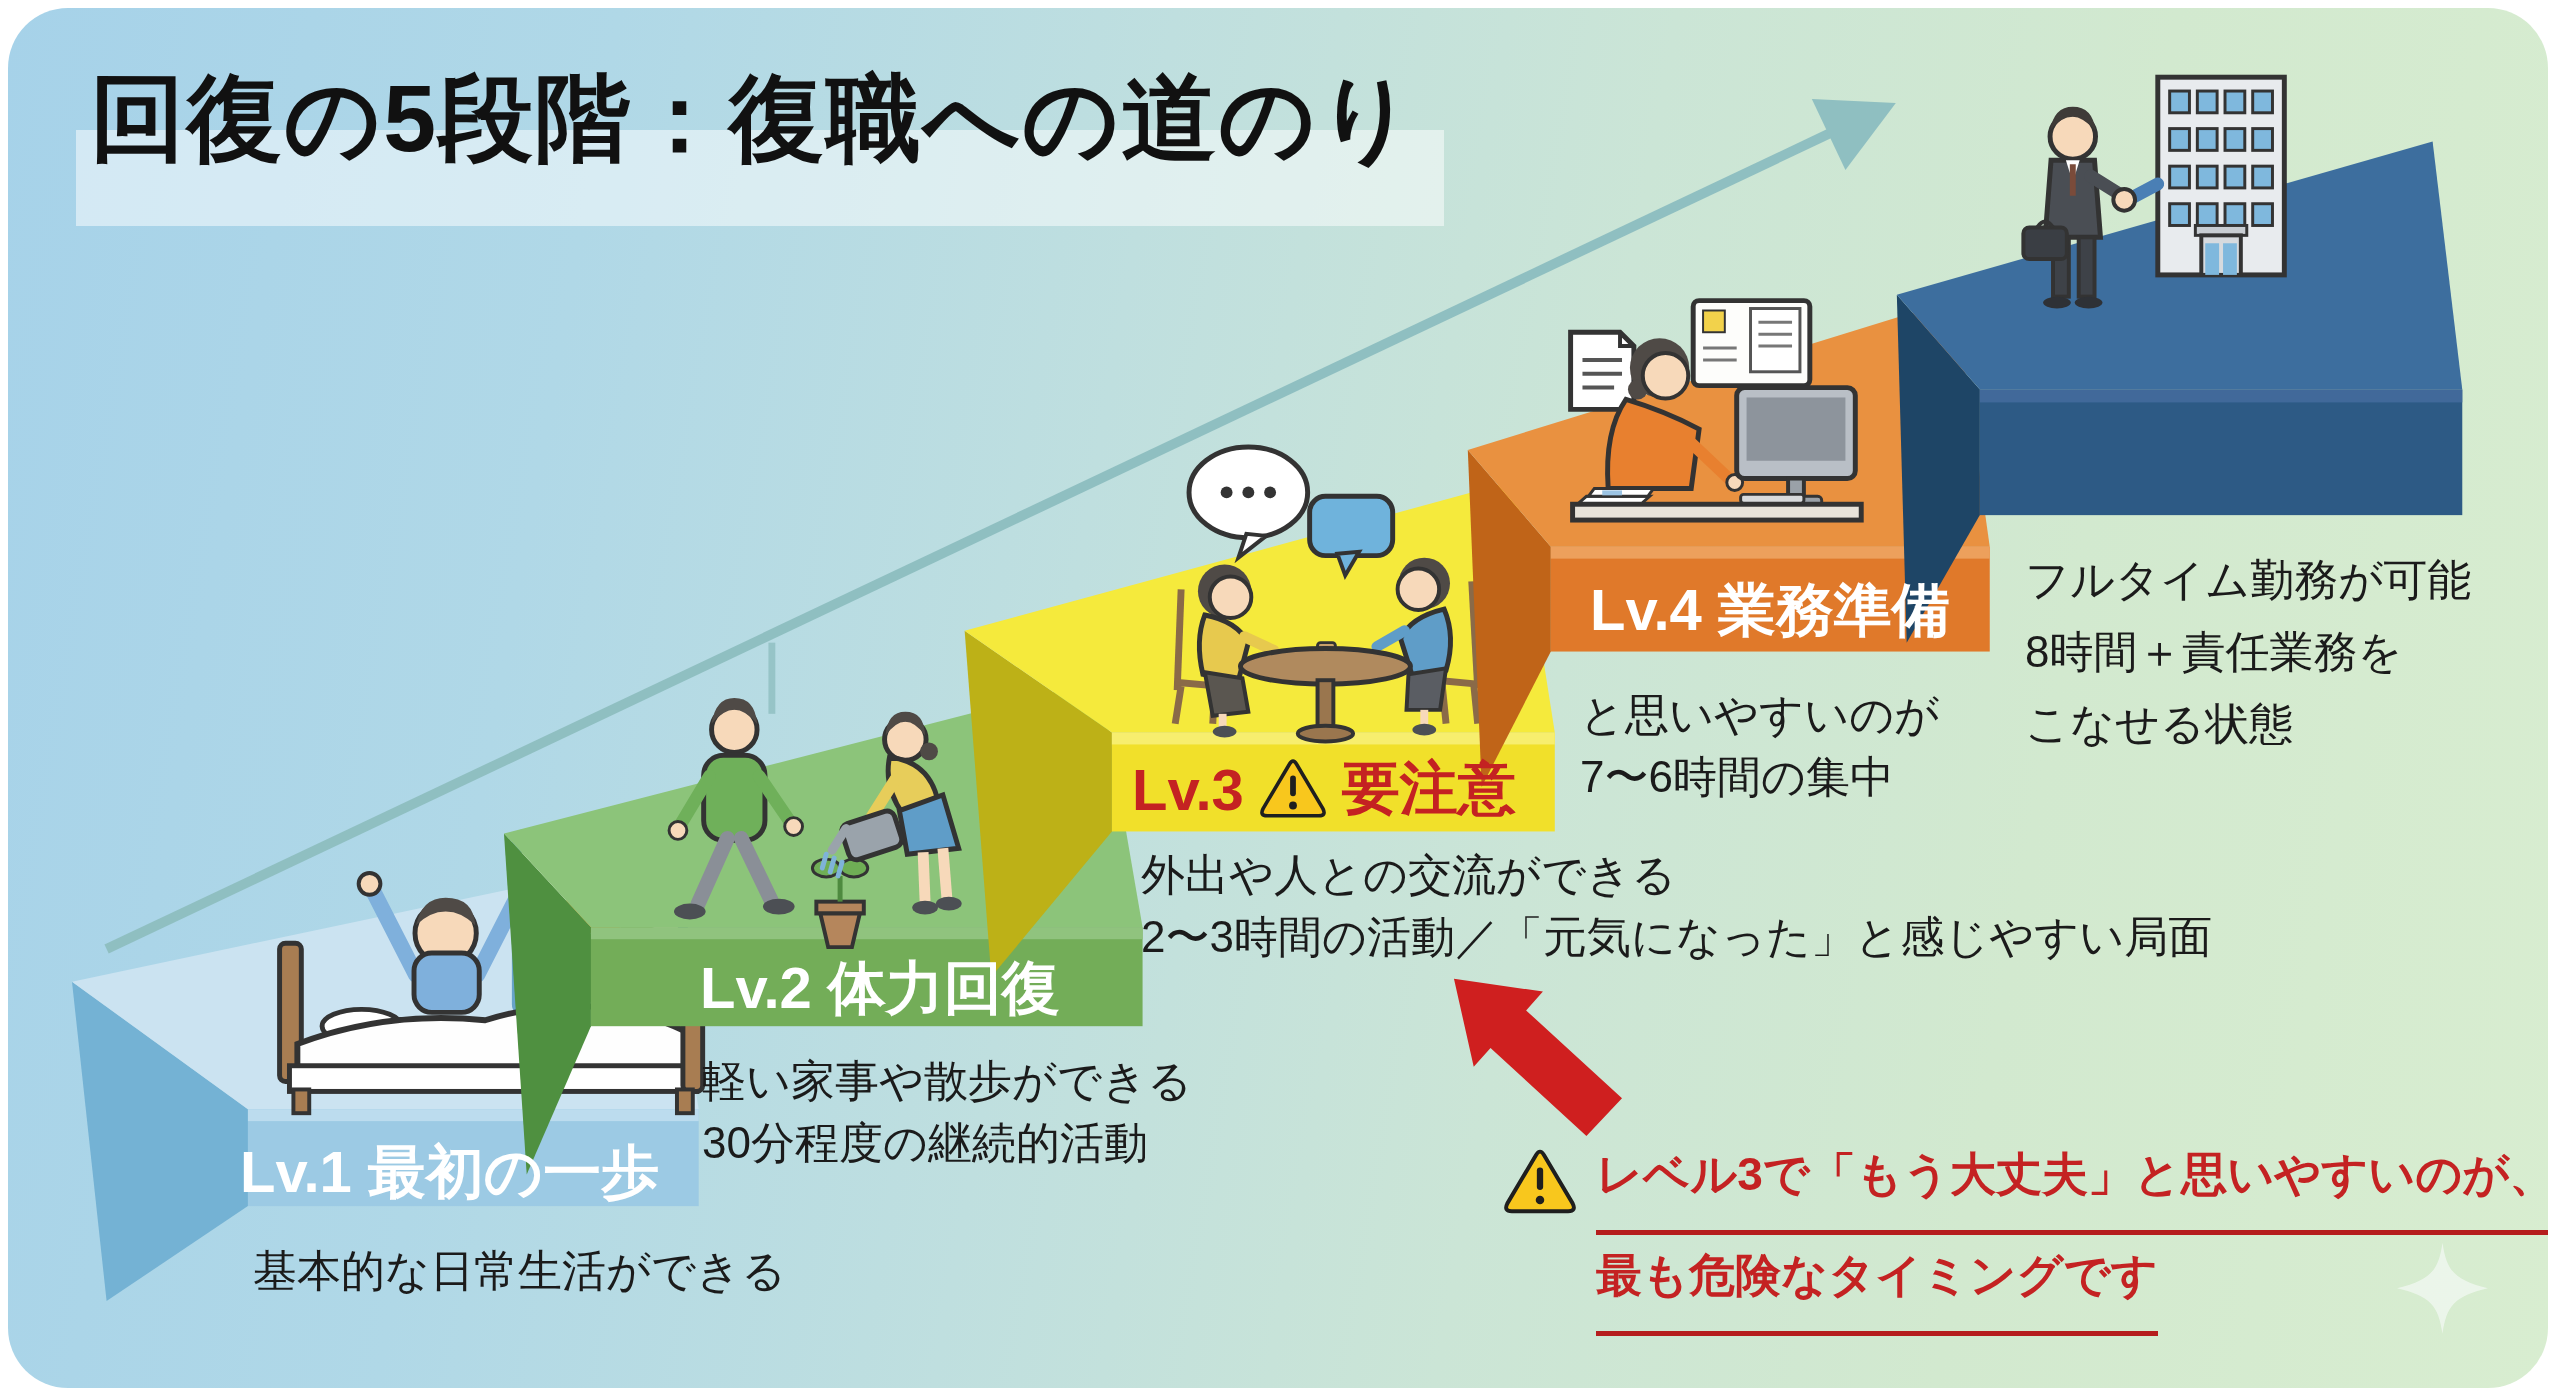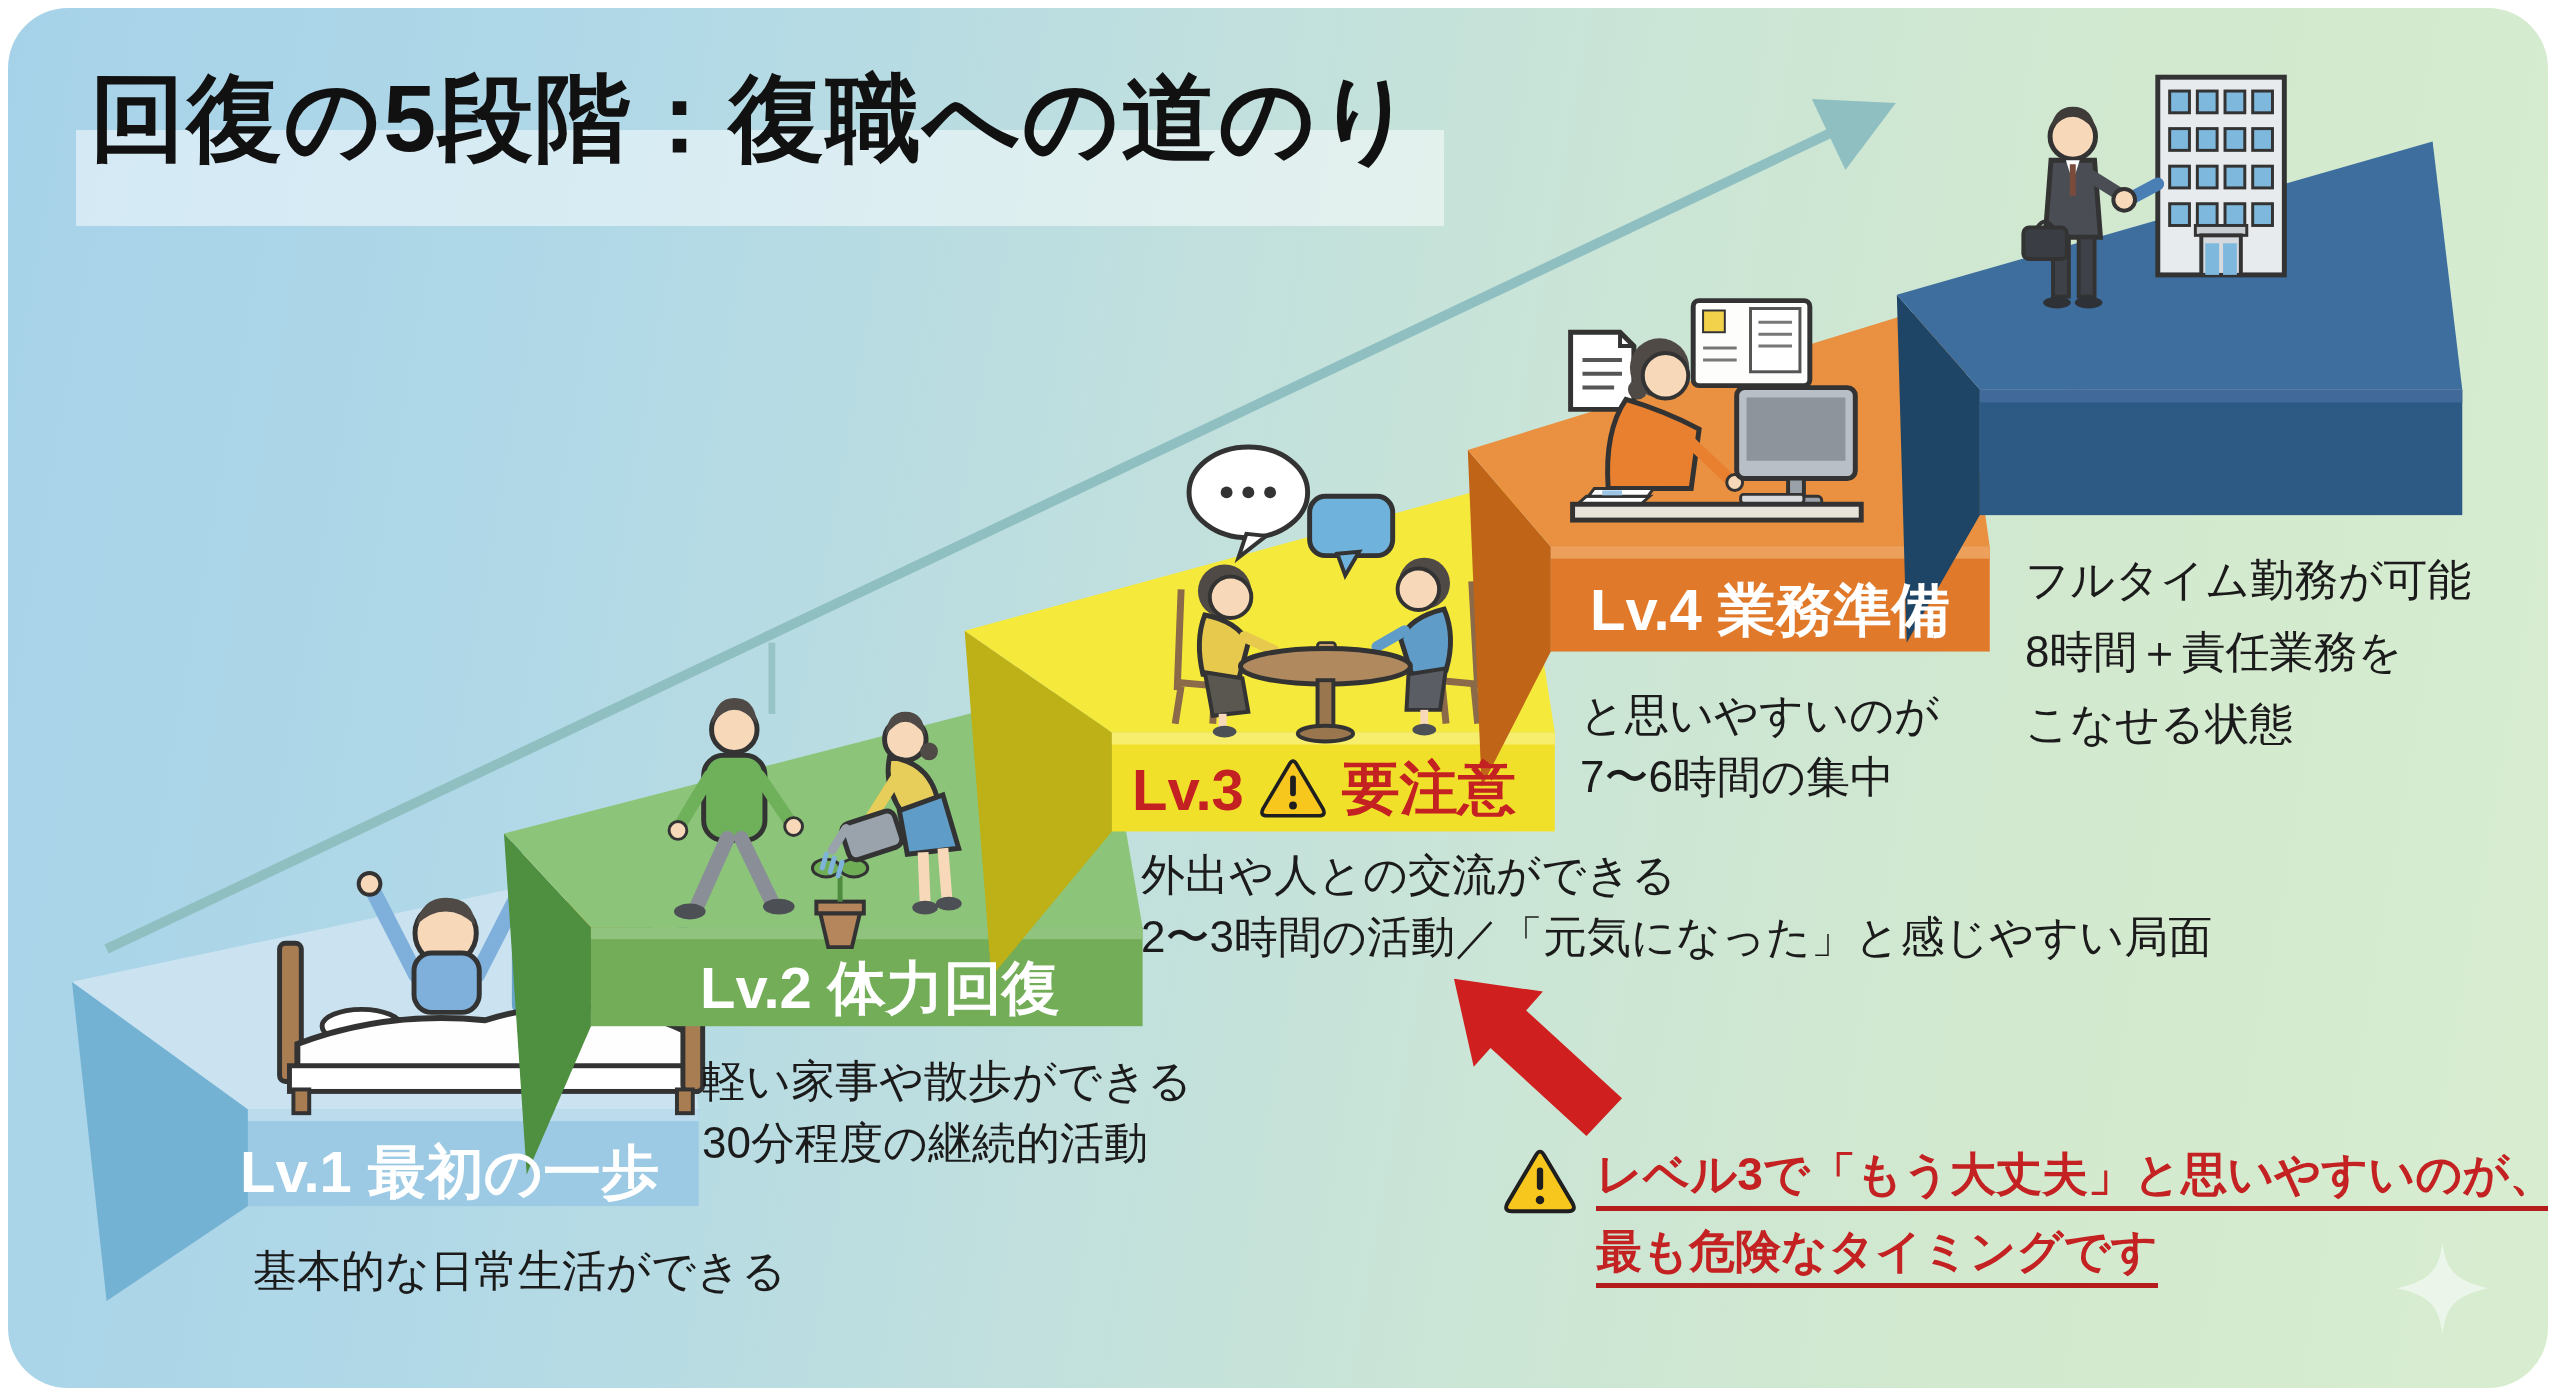--- a/index.html
+++ b/index.html
@@ -22,21 +22,21 @@
   .desc{position:absolute;font-size:44px;font-weight:400;line-height:62px;color:var(--desc_text,#1b1b1b);white-space:nowrap;}
   .d1{left:245px;top:1232px;}
   .d2{left:694px;top:1042px;}
   .d3{left:1133px;top:836px;}
   .d4{left:1572px;top:676px;}
   .d5{left:2017px;top:536px;line-height:72px;}
   .note{position:absolute;left:1496px;top:1136px;display:flex;align-items:flex-start;gap:20px;}
   .note .warn-icon{width:72px;height:68px;margin-top:4px;}
   .note-lines{display:flex;flex-direction:column;align-items:flex-start;}
   .note-lines .u{font-size:46px;font-weight:800;color:var(--warning_red,#c42222);white-space:nowrap;
-                 border-bottom:5px solid var(--warning_underline,#b51d1d);padding-bottom:0;margin-bottom:10px;}
+                 border-bottom:5px solid var(--warning_underline,#b51d1d);padding-bottom:24px;margin-bottom:10px;}
 </style>
 </head>
 <body>
 
 <div class="stage">
   <div class="board">
 
     <svg class="scene" viewBox="0 0 2560 1396">
       <defs>
         <symbol id="warnTri" viewBox="0 0 64 60">

